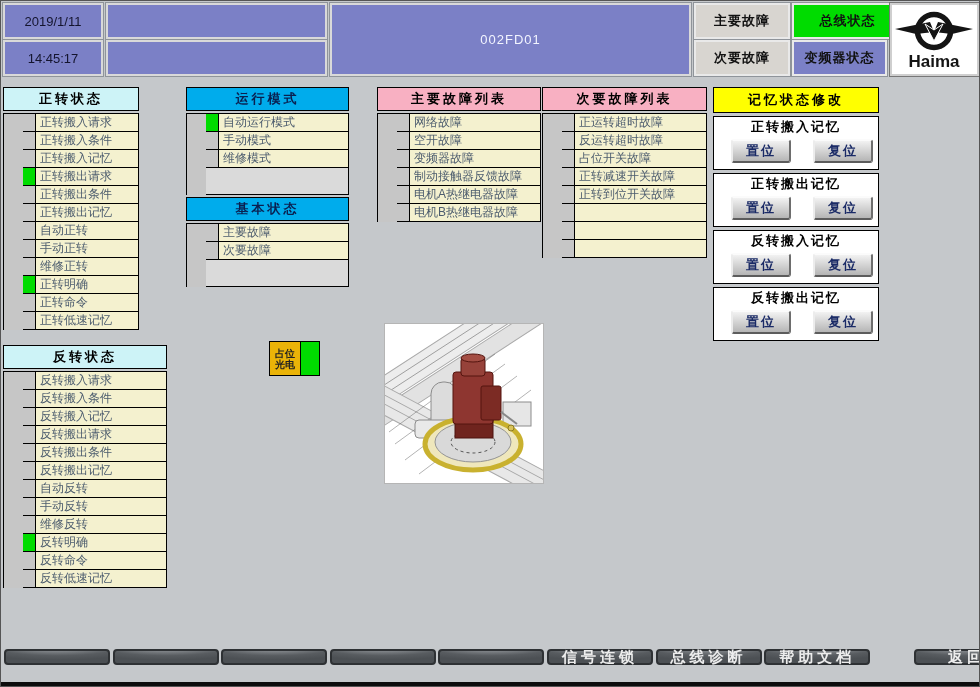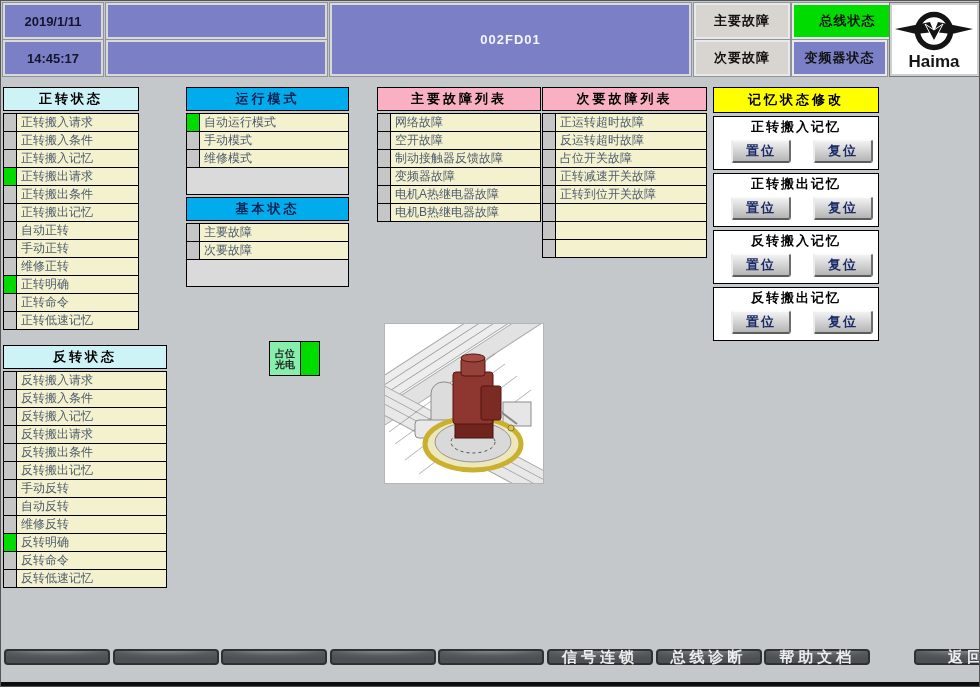--- a/index.html
+++ b/index.html
@@ -3,57 +3,57 @@
 <meta charset="utf-8">
 <style>
   html,body{margin:0;padding:0;background:#9aa0a4;}
   #screen{position:relative;width:980px;height:687px;background:#c5c8cb;overflow:hidden;
           font-family:"Liberation Sans",sans-serif;border:1px solid #555;box-sizing:border-box;}
   .abs{position:absolute;box-sizing:border-box;}
 
   
   .pill{background:#7b80c6;border:2px solid #d9d9d9;outline:1px solid #8f949a;
         display:flex;align-items:center;justify-content:center;
-        font-weight:bold;font-size:13px;color:#14142e;}
+        font-weight:normal;font-size:13px;color:#14142e;}
   .graycell{background:#d8d5d0;border:2px solid #e9e9e9;outline:1px solid #8f949a;
         display:flex;align-items:center;justify-content:center;
         font-weight:bold;font-size:13px;color:#111;letter-spacing:1px;cursor:pointer;}
   .greencell{background:#00dc00;}
   #tb-title{color:#f2f4ff;letter-spacing:1px;}
   #logo-box{background:#fff;border:2px solid #cfcfcf;outline:1px solid #777;}
 
   
   .phead{height:22px;border:1px solid #000;display:flex;align-items:center;justify-content:center;
          font-weight:bold;font-size:13px;letter-spacing:3px;color:#000;margin-bottom:2px;}
   .hd-ltcyan{background:#cdf3f7;}
   .hd-cyan{background:#00acec;color:#0a2050;}
   .hd-pink{background:#f8b0c2;}
   .hd-yellow{background:#ffff00;height:24px;}
-  .prows{border:1px solid #000;border-bottom:none;background:#c6c6c6;}
+  .prows{border:1px solid #000;border-bottom:none;background:#c6c6c6;padding-left:19px;}
   .srow{display:flex;height:18px;border-bottom:1px solid #000;box-sizing:border-box;}
   .ind{width:13px;border-right:1px solid #000;background:#c6c6c6;box-sizing:border-box;}
   .ind.on{background:#00dc00;}
   .slbl{flex:1;background:#f4f1cf;color:#4c5c6e;font-size:12px;line-height:16px;
         padding-left:4px;white-space:nowrap;overflow:hidden;}
   .erow{height:26px;background:#dadada;border-bottom:1px solid #000;}
 
   
   .msec{border:1px solid #000;margin-top:3px;background:#fff;}
   .mlabel{height:20px;display:flex;align-items:center;justify-content:center;
           font-weight:bold;font-size:13px;letter-spacing:2px;color:#000;}
   .mbtns{display:flex;justify-content:space-between;padding:2px 5px 6px 17px;}
   .btn3d{width:60px;height:24px;border-radius:3px;cursor:pointer;
          background:linear-gradient(180deg,#f2f2f2,#b5b5b5);
          border-top:2px solid #fbfbfb;border-left:2px solid #ececec;
          border-right:2px solid #6d6d6d;border-bottom:2px solid #5c5c5c;
          display:flex;align-items:center;justify-content:center;
          font-weight:bold;font-size:13px;letter-spacing:2px;color:#1a2a66;box-sizing:border-box;}
 
   
-  #occupancy{display:flex;border:1px solid #000;background:#86efac;}
+  #occupancy{display:flex;border:1px solid #000;background:#eab308;}
   .occ-label{width:30px;display:flex;flex-direction:column;align-items:center;justify-content:center;
              font-size:10px;font-weight:bold;line-height:11px;color:#222;}
   .occ-lamp{flex:1;border-left:1px solid #000;background:#00dc00;}
 
   
   #machine{background:#fff;border:1px solid #b5b5b5;}
 
   
   .bbtn{position:absolute;top:648px;height:16px;width:106px;border-radius:4px;cursor:pointer;
         background:radial-gradient(ellipse 90% 120% at 50% -45%, #909498 25%, #585c60 70%, #4c5054 100%);
@@ -162,25 +162,25 @@
         <div class="srow">
           <span class="ind"></span>
           <span class="slbl">反转搬出条件</span>
         </div>
         <div class="srow">
           <span class="ind"></span>
           <span class="slbl">反转搬出记忆</span>
         </div>
         <div class="srow">
           <span class="ind"></span>
+          <span class="slbl">自动反转</span>
+        </div>
+        <div class="srow">
+          <span class="ind"></span>
           <span class="slbl">手动反转</span>
-        </div>
-        <div class="srow">
-          <span class="ind"></span>
-          <span class="slbl">自动反转</span>
         </div>
         <div class="srow">
           <span class="ind"></span>
           <span class="slbl">维修反转</span>
         </div>
         <div class="srow">
           <span class="ind on"></span>
           <span class="slbl">反转明确</span>
         </div>
         <div class="srow">
@@ -238,25 +238,25 @@
         <div class="srow">
           <span class="ind"></span>
           <span class="slbl">网络故障</span>
         </div>
         <div class="srow">
           <span class="ind"></span>
           <span class="slbl">空开故障</span>
         </div>
         <div class="srow">
           <span class="ind"></span>
+          <span class="slbl">变频器故障</span>
+        </div>
+        <div class="srow">
+          <span class="ind"></span>
           <span class="slbl">制动接触器反馈故障</span>
-        </div>
-        <div class="srow">
-          <span class="ind"></span>
-          <span class="slbl">变频器故障</span>
         </div>
         <div class="srow">
           <span class="ind"></span>
           <span class="slbl">电机A热继电器故障</span>
         </div>
         <div class="srow">
           <span class="ind"></span>
           <span class="slbl">电机B热继电器故障</span>
         </div>
       </div>

